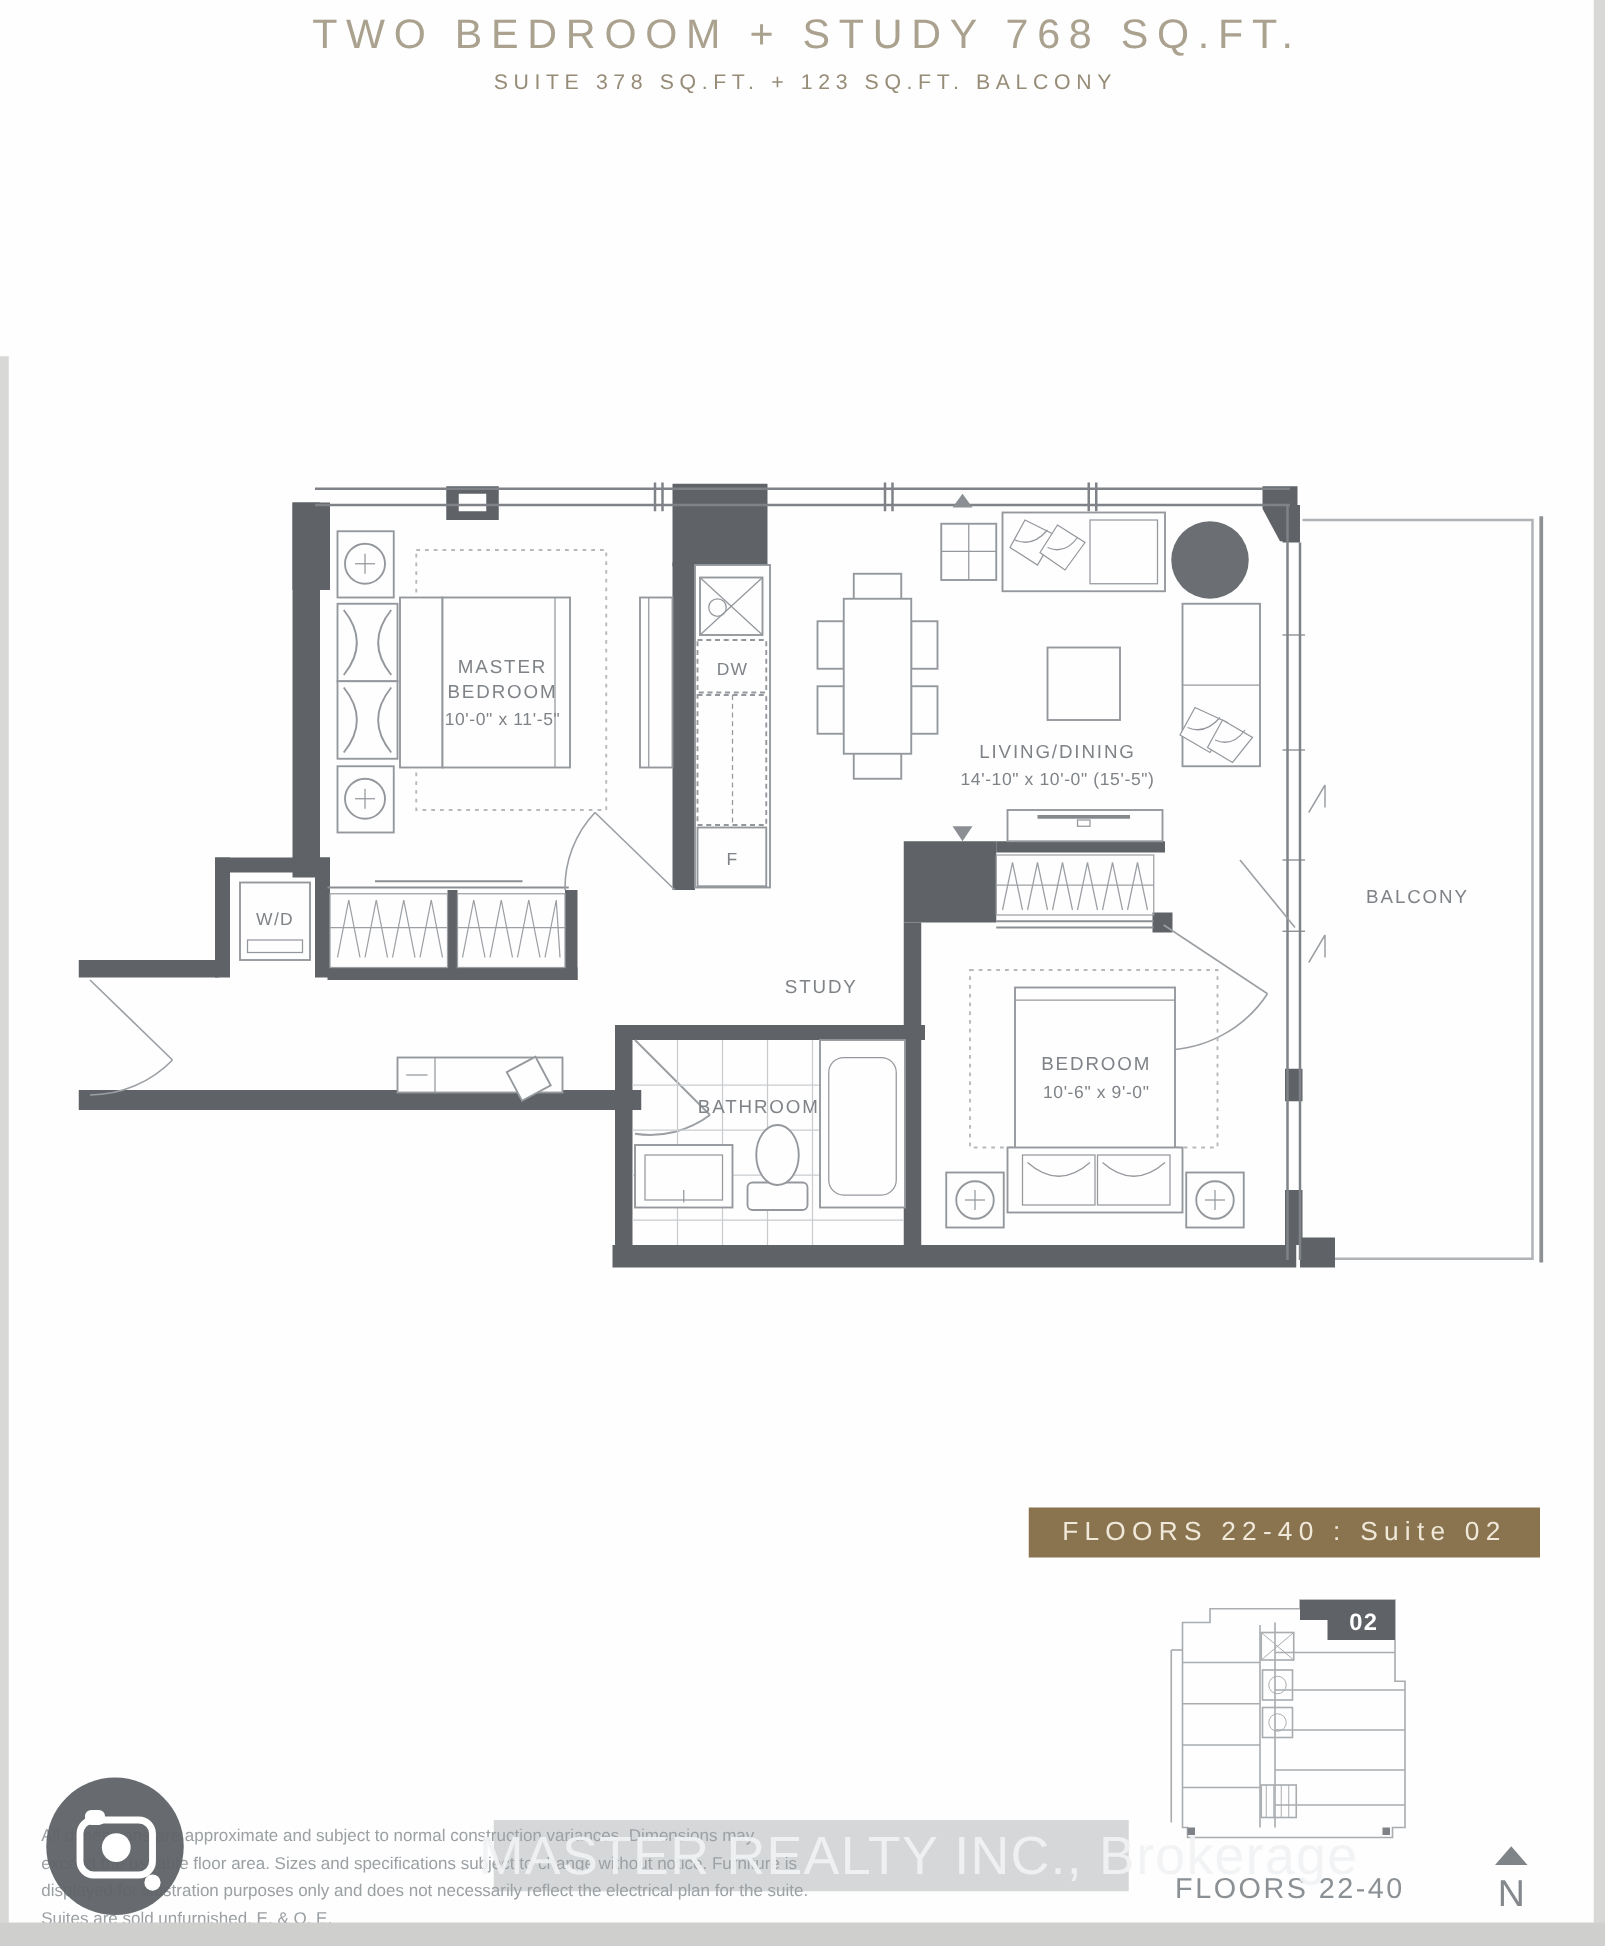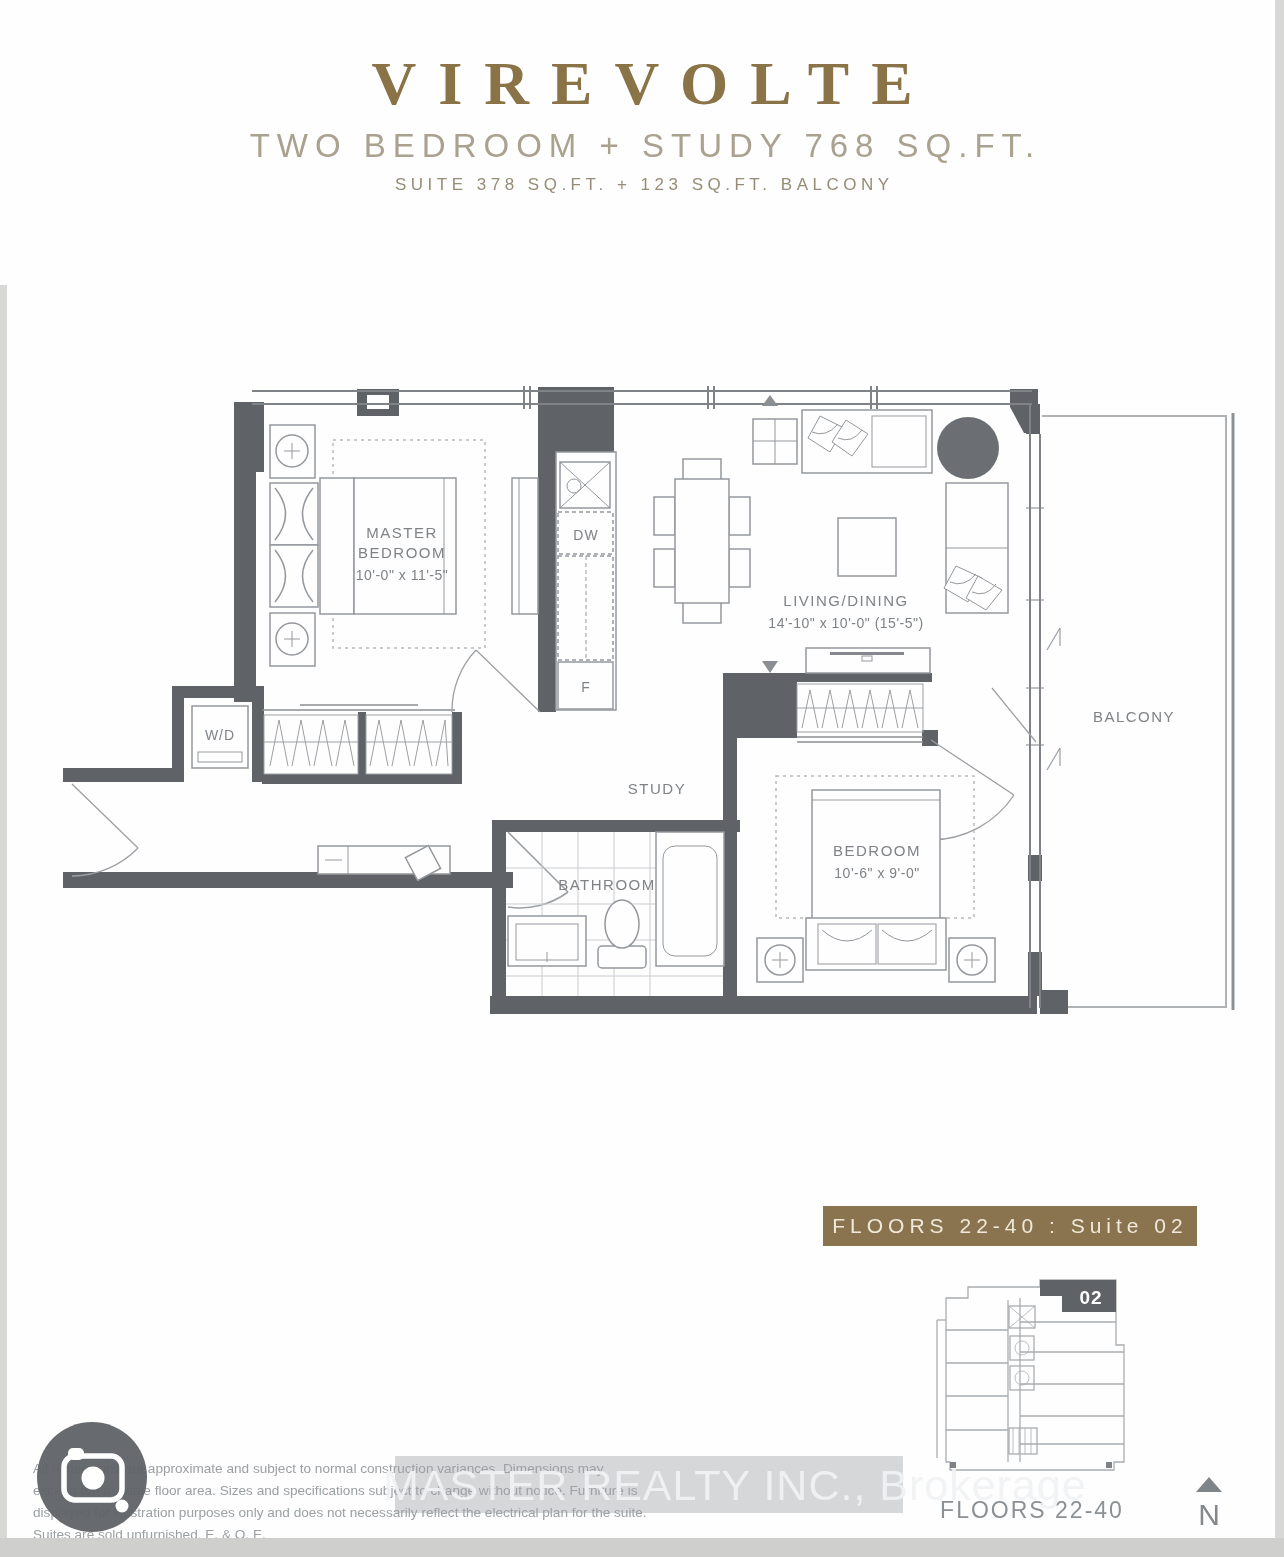--- a/index.html
+++ b/index.html
@@ -32,21 +32,21 @@
   .hdr .suiteline{
     margin-top:10px;
     font-size:17px;font-weight:400;letter-spacing:4.5px;
     color:var(--tan-dark);text-indent:4.5px;
   }
   .disclaimer{
     position:absolute;left:33px;top:1458px;width:615px;
     font-size:13.6px;line-height:22px;color:var(--dis);
   }
   .banner{
-    position:absolute;left:823px;top:1206px;width:374px;height:40px;
+    position:absolute;left:823px;top:1206px;width:409px;height:40px;
     background:var(--banner-bg);color:var(--banner-tx);
     font-size:21px;letter-spacing:5px;
     display:flex;align-items:center;justify-content:center;
   }
   .wm-band{
     position:absolute;left:395px;top:1456px;width:508px;height:57px;
     background:rgba(158,163,167,0.42);
   }
   .watermark{
     position:absolute;left:383px;top:1461px;width:560px;
@@ -61,21 +61,20 @@
   .cap{fill:#8b9094;font-size:23px;letter-spacing:2px;}
   .s02{fill:#ffffff;font-size:19px;font-weight:700;letter-spacing:1px;}
   .north{fill:#84888c;font-size:30px;}
 </style>
 </head>
 <body>
 
 <div class="page">
 
   <div class="hdr">
-    <div class="title">VIREVOLTE</div>
     <div class="subtitle">TWO BEDROOM + STUDY 768 SQ.FT.</div>
     <div class="suiteline">SUITE 378 SQ.FT. + 123 SQ.FT. BALCONY</div>
   </div>
 
   <div class="disclaimer">All dimensions are approximate and subject to normal construction variances. Dimensions may exceed the useable floor area. Sizes and specifications subject to change without notice. Furniture is displayed for illustration purposes only and does not necessarily reflect the electrical plan for the suite. Suites are sold unfurnished. E. &amp; O. E.</div>
 
   <svg width="1284" height="1557" viewBox="0 0 1284 1557">
 
     <g fill="none" stroke="#b0b3b6" stroke-width="2">
       <path d="M1042,416 H1226 V1007 H1042"></path>

